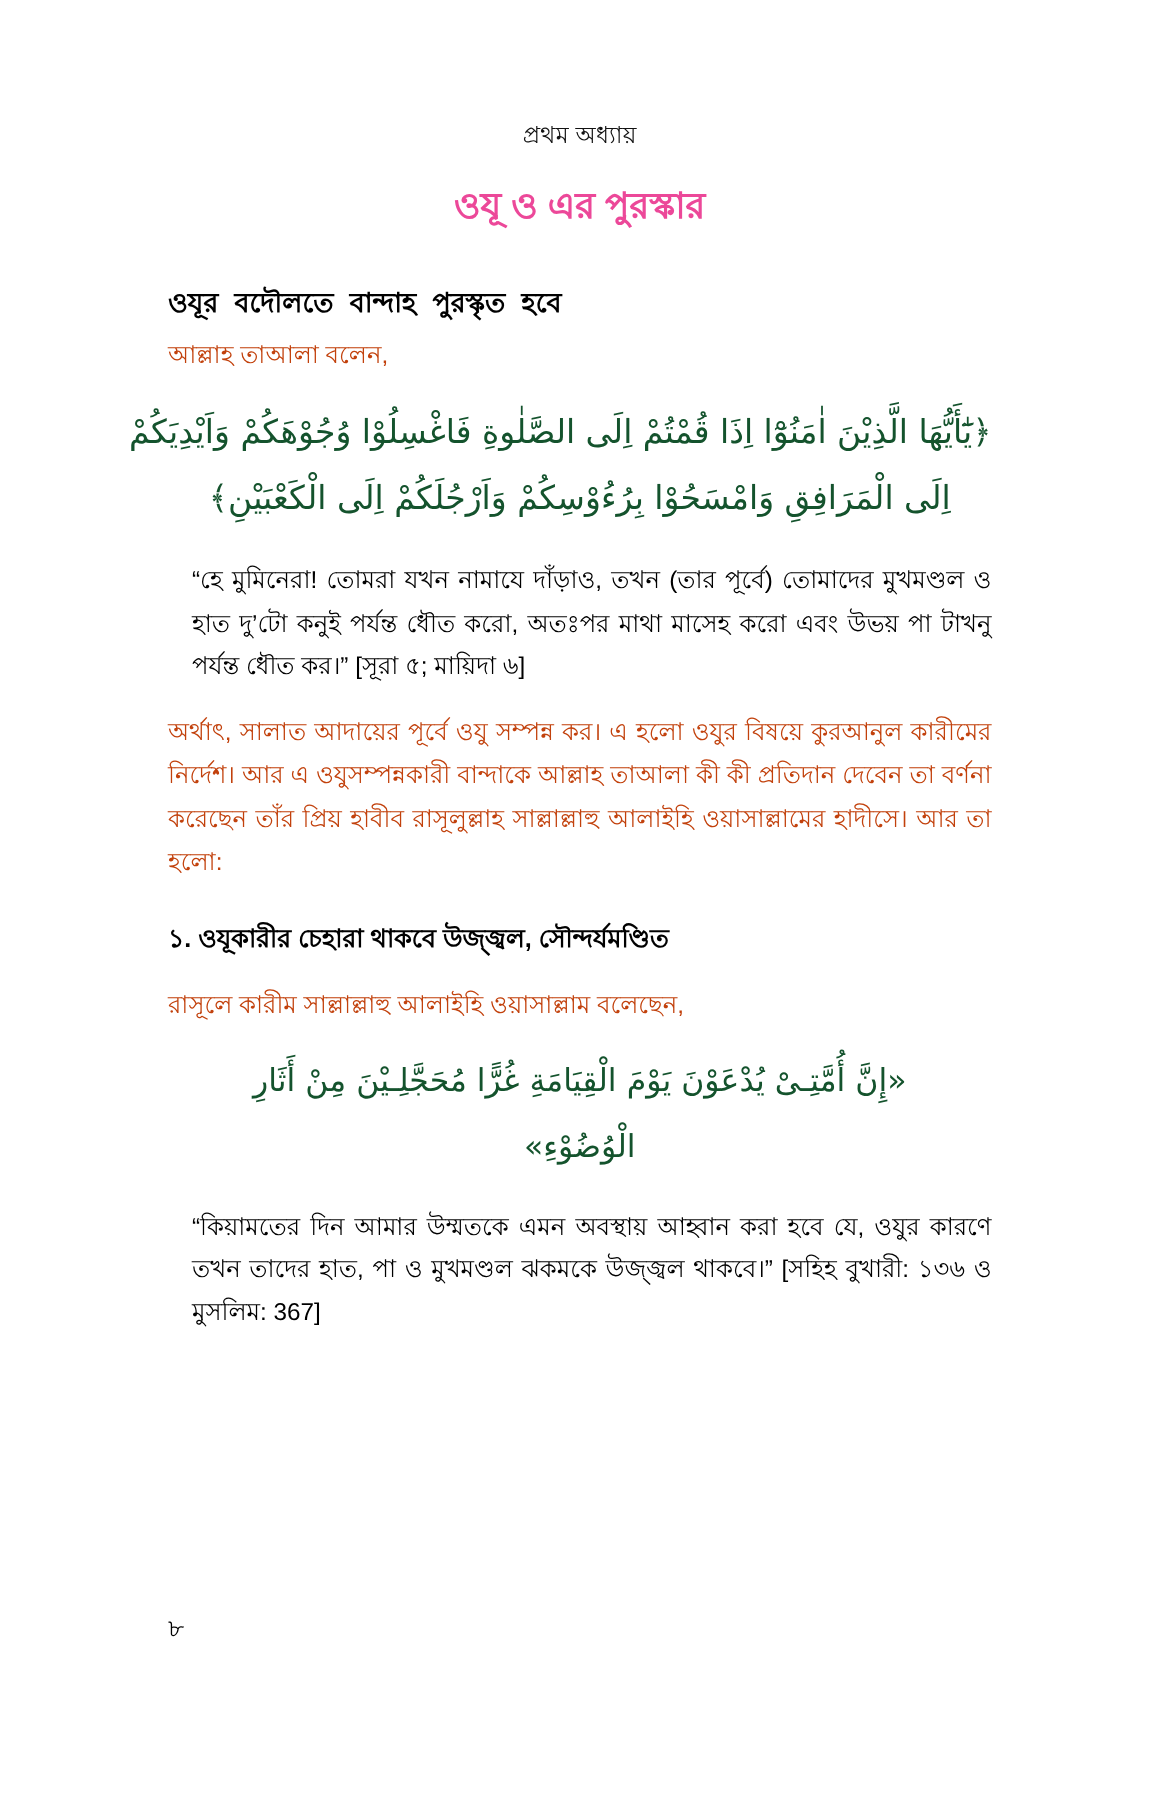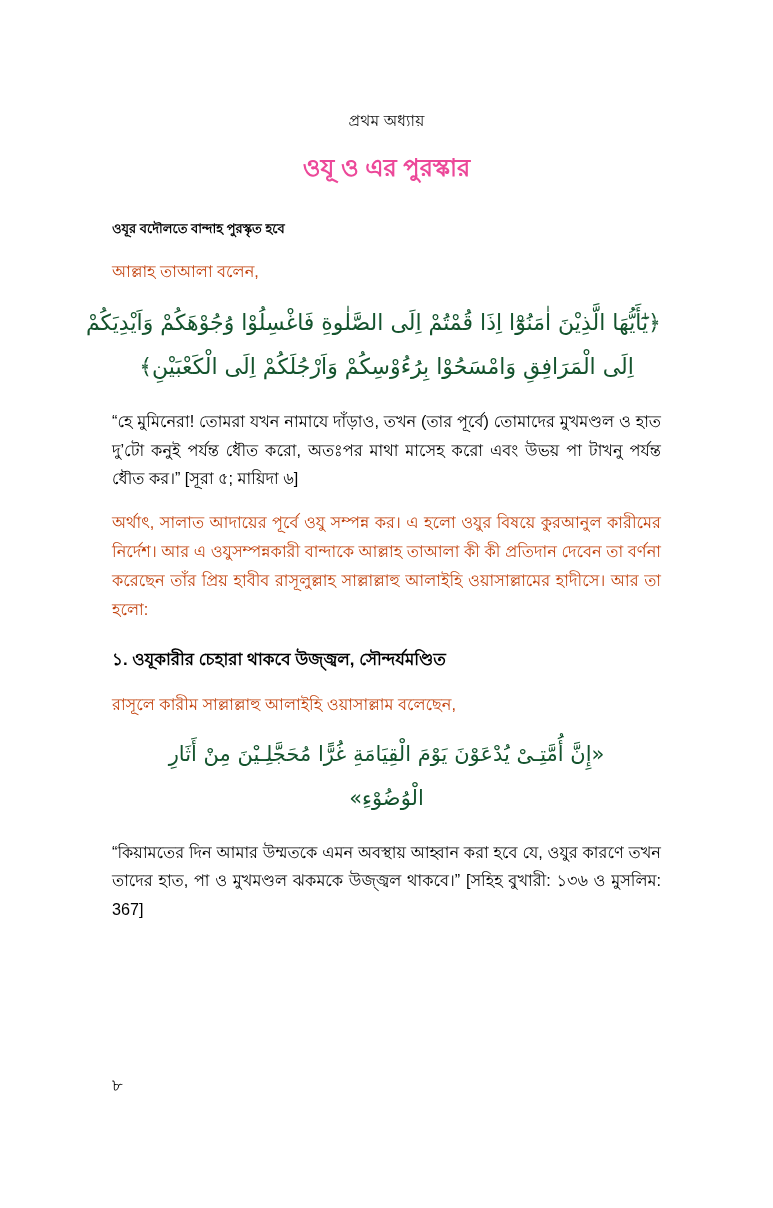--- a/index.html
+++ b/index.html
@@ -14,43 +14,43 @@
     font-family: "Liberation Serif", serif;
     color: #000000;
     overflow: hidden;
   }
   .page {
     position: absolute;
     left: 0; top: 0;
     width: 773px;
     height: 1208px;
     box-sizing: border-box;
-    padding: 109px 112px 0 112px;
+    padding: 78px 112px 0 112px;
   }
   .chapter-label {
     text-align: center;
     font-family: "Liberation Sans", sans-serif;
     font-size: 15.5px;
     letter-spacing: 0.2px;
     margin: 0 0 14px 0;
     color: #111;
   }
   .chapter-title {
     text-align: center;
     font-family: "Liberation Sans", sans-serif;
     font-weight: bold;
     font-size: 24px;
     margin: 0 0 30px 0;
     color: #ec4899;
   }
   .section-heading {
-    font-family: Liberation Sans, sans-serif;
+    font-family: Liberation Mono, monospace;
     font-weight: bold;
-    font-size: 13px;
-    margin: 0 0 17px 0;
+    font-size: 18px;
+    margin: 0 0 4px 0;
     color: #000;
   }
   .body-text {
     font-family: "Liberation Sans", sans-serif;
     font-size: 16.2px;
     line-height: 1.78;
     text-align: justify;
     text-justify: inter-word;
     margin: 0 0 15px 0;
     color: #c2410c;
@@ -73,21 +73,21 @@
   }
   .arabic-small {
     font-size: 21px;
     line-height: 2.05;
   }
   .quote {
     font-family: "Liberation Sans", sans-serif;
     font-size: 16.2px;
     line-height: 1.78;
     text-align: justify;
-    margin: 0 0 15px 0;
+    margin: 0 0 15px 16px;
   }
   .numbered-heading {
     font-family: "Liberation Sans", sans-serif;
     font-weight: bold;
     font-size: 16.8px;
     margin: 22px 0 16px 0;
   }
   .footer {
     position: absolute;
     left: 112px;

